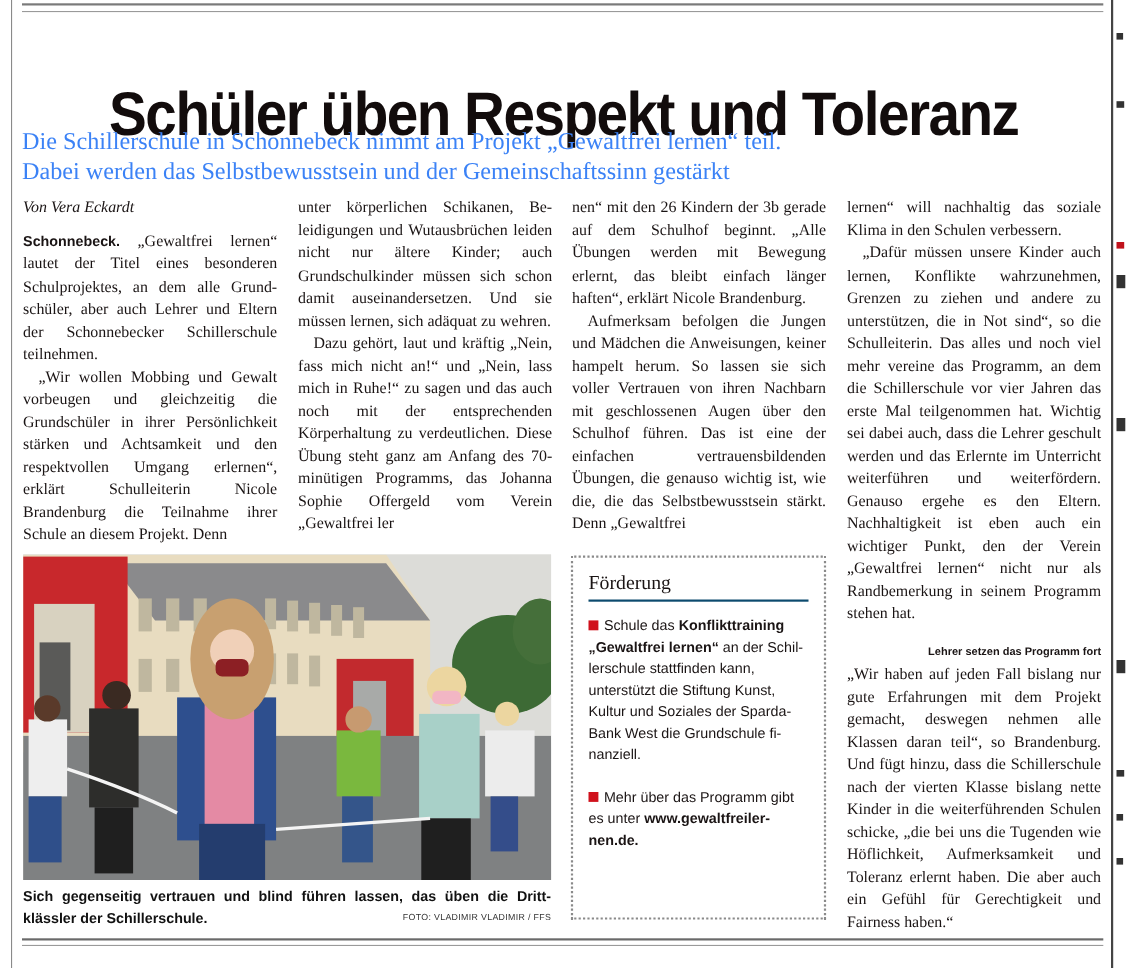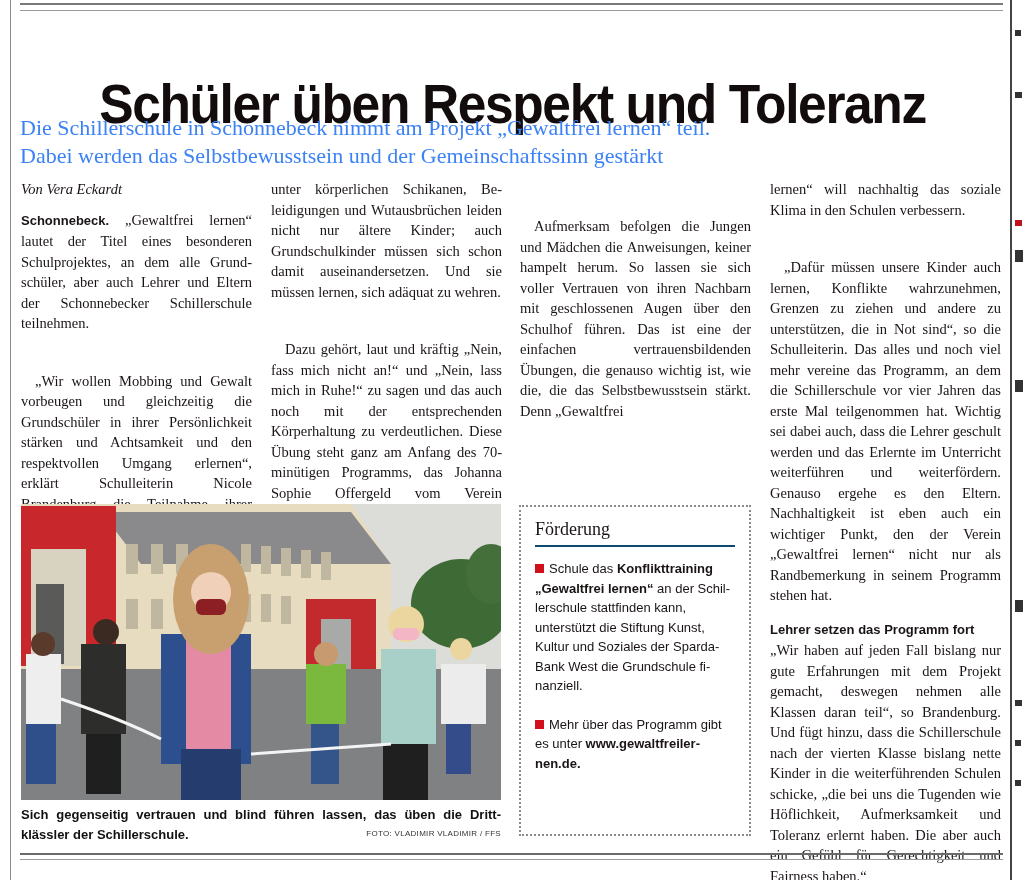--- a/index.html
+++ b/index.html
@@ -30,26 +30,26 @@
     font-family: "Liberation Serif", "DejaVu Serif", serif;
     font-size: 22px; line-height: 28px; color: #3b82f6;
   }
   .col {
     position: absolute; width: 231px;
     font-family: "Liberation Serif", "DejaVu Serif", serif;
     font-size: 14.5px; line-height: 20.5px; text-align: justify;
     hyphens: manual;
   }
   .col p { margin: 0; }
-  .col p.indent { text-indent: 14px; margin-top: 37px; }
+  .col p.indent { text-indent: 14px; }
   .byline { font-style: italic; margin-bottom: 10px !important; }
   .place { font-family: "Liberation Sans", "DejaVu Sans", sans-serif; font-weight: bold; font-size: 13px; }
   .subheading-r {
-    font-family: "Liberation Sans", "DejaVu Sans", sans-serif; font-weight: bold; font-size: 13px;
-    margin-top: 14px !important; text-align: left;
+    font-family: "Liberation Sans", "DejaVu Sans", sans-serif; font-weight: bold; font-size: 10px;
+    margin-top: 14px !important; text-align: right;
   }
 
   .photo {
     position: absolute; left: 21px; top: 504px; width: 480px; height: 296px; overflow: hidden;
     background: linear-gradient(180deg, #d9d9d6 0%, #cfd0cd 55%, #8d8f8f 60%, #7b7d7e 100%);
   }
   .photo svg { display:block; }
   .caption {
     position: absolute; left: 21px; top: 805px; width: 480px;
     font-family: "Liberation Sans", "DejaVu Sans", sans-serif; font-weight: bold;
@@ -105,20 +105,21 @@
     <p><span class="place">Schonnebeck.</span> <span>„Gewaltfrei lernen“ lautet der Titel eines besonderen Schulprojektes, an dem alle Grund­schüler, aber auch Lehrer und El­tern der Schonnebecker Schiller­schule teilnehmen.</span></p>
     <p class="indent">„Wir wollen Mobbing und Gewalt vorbeugen und gleichzeitig die Grundschüler in ihrer Persönlich­keit stärken und Achtsamkeit und den respektvollen Umgang erler­nen“, erklärt Schulleiterin Nicole Brandenburg die Teilnahme ihrer Schule an diesem Projekt. Denn</p>
   </div>
 
   <div class="col" style="left:271px; top:179px;">
     <p>unter körperlichen Schikanen, Be­leidigungen und Wutausbrüchen leiden nicht nur ältere Kinder; auch Grundschulkinder müssen sich schon damit auseinandersetzen. Und sie müssen lernen, sich ad­äquat zu wehren.</p>
     <p class="indent">Dazu gehört, laut und kräftig „Nein, fass mich nicht an!“ und „Nein, lass mich in Ruhe!“ zu sagen und das auch noch mit der entspre­chenden Körperhaltung zu verdeut­lichen. Diese Übung steht ganz am Anfang des 70-minütigen Pro­gramms, das Johanna Sophie Offer­geld vom Verein „Gewaltfrei ler­</p>
   </div>
 
   <div class="col" style="left:520px; top:179px;">
+    <p>nen“ mit den 26 Kindern der 3b ge­rade auf dem Schulhof beginnt. „Al­le Übungen werden mit Bewegung erlernt, das bleibt einfach länger haften“, erklärt Nicole Branden­burg.</p>
     <p class="indent">Aufmerksam befolgen die Jungen und Mädchen die Anweisungen, keiner hampelt herum. So lassen sie sich voller Vertrauen von ihren Nachbarn mit geschlossenen Au­gen über den Schulhof führen. Das ist eine der einfachen vertrauensbil­denden Übungen, die genauso wichtig ist, wie die, die das Selbstbe­wusstsein stärkt. Denn „Gewaltfrei</p>
   </div>
 
   <div class="col" style="left:770px; top:179px;">
     <p>lernen“ will nachhaltig das soziale Klima in den Schulen verbessern.</p>
     <p class="indent">„Dafür müssen unsere Kinder auch lernen, Konflikte wahrzuneh­men, Grenzen zu ziehen und ande­re zu unterstützen, die in Not sind“, so die Schulleiterin. Das alles und noch viel mehr vereine das Pro­gramm, an dem die Schillerschule vor vier Jahren das erste Mal teilge­nommen hat. Wichtig sei dabei auch, dass die Lehrer geschult wer­den und das Erlernte im Unterricht weiterführen und weiterfördern. Genauso ergehe es den Eltern. Nachhaltigkeit ist eben auch ein wichtiger Punkt, den der Verein „Gewaltfrei lernen“ nicht nur als Randbemerkung in seinem Pro­gramm stehen hat.</p>
     <p class="subheading-r">Lehrer setzen das Programm fort</p>
     <p>„Wir haben auf jeden Fall bislang nur gute Erfahrungen mit dem Pro­jekt gemacht, deswegen nehmen al­le Klassen daran teil“, so Branden­burg. Und fügt hinzu, dass die Schil­lerschule nach der vierten Klasse bislang nette Kinder in die weiter­führenden Schulen schicke, „die bei uns die Tugenden wie Höflichkeit, Aufmerksamkeit und Toleranz er­lernt haben. Die aber auch ein Ge­fühl für Gerechtigkeit und Fairness haben.“</p>
   </div>
 

